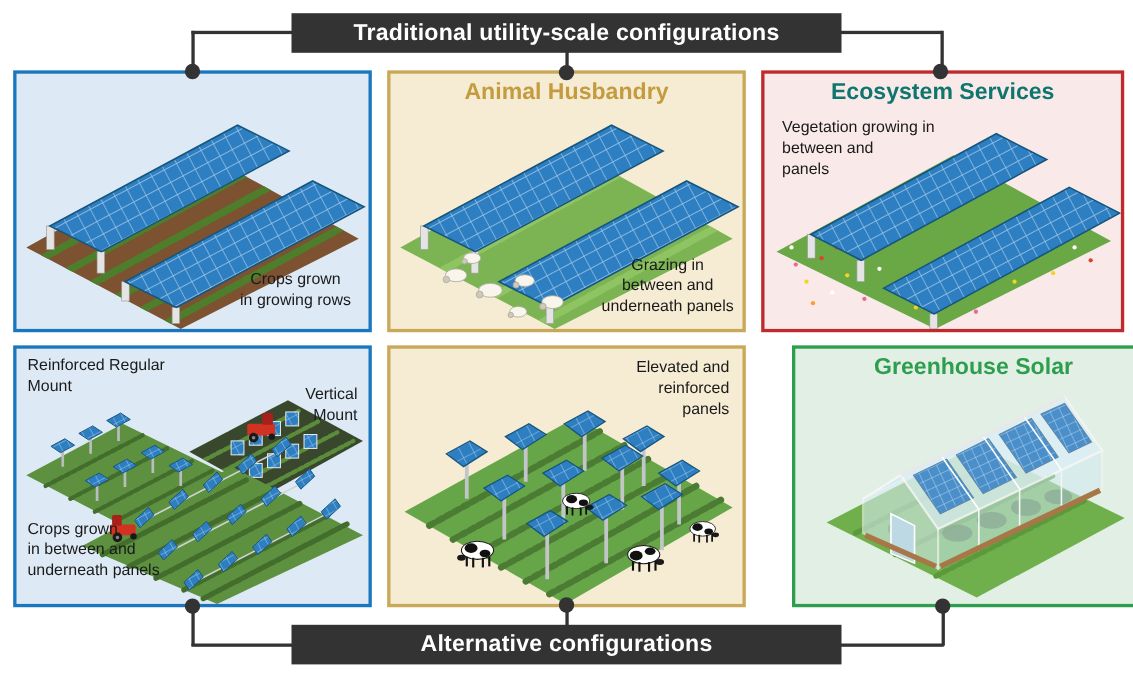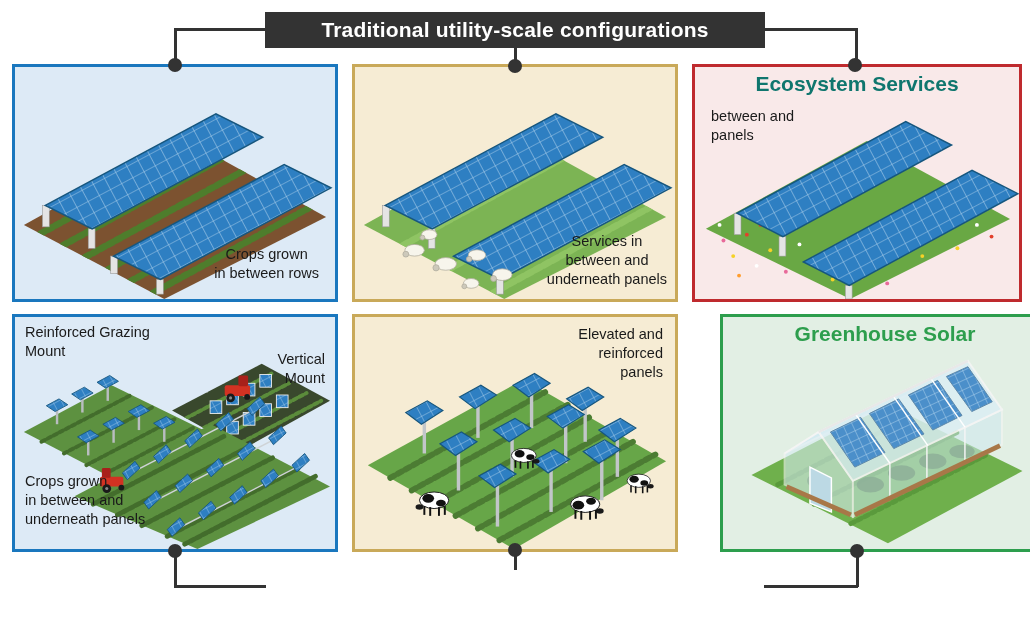--- a/index.html
+++ b/index.html
@@ -41,20 +41,21 @@
   #lab-mounts-right{right:10px;top:6px;margin-top:27px;}
   #cap-mounts{left:10px;bottom:20px;}
   #cap-elevated{right:12px;top:8px;}
 </style>
 </head>
 <body>
 
 <div class="stage">
 
   <div class="banner" id="top-banner">Traditional utility-scale configurations</div>
+  <div class="banner" id="bottom-banner">Alternative configurations</div>
 
   <div class="h-line" style="left:174px;top:28px;width:92px;"></div>
   <div class="v-line" style="left:174px;top:28px;height:38px;"></div>
   <div class="dot" style="left:168px;top:58px;"></div>
 
   <div class="v-line" style="left:514px;top:47px;height:19px;"></div>
   <div class="dot" style="left:508px;top:59px;"></div>
 
   <div class="h-line" style="left:764px;top:28px;width:93px;"></div>
   <div class="v-line" style="left:855px;top:28px;height:38px;"></div>
@@ -95,21 +96,21 @@
         <rect x="27" y="142" width="7" height="22"></rect>
         <rect x="74" y="166" width="7" height="20"></rect>
         <rect x="97" y="194" width="7" height="18"></rect>
         <rect x="144" y="218" width="7" height="15"></rect>
       </g>
       <polygon points="30,142 205,48 253,72 78,166" fill="url(#c1)" stroke="#16567e" stroke-width="1.5"></polygon>
       <polygon points="100,194 275,100 323,124 148,218" fill="url(#c1)" stroke="#16567e" stroke-width="1.5"></polygon>
     </svg>
     <div class="caption cap-center" id="cap-crop">
       <div>Crops grown</div>
-      <div>in between rows</div>
+      <div>in growing rows</div>
     </div>
   </div>
 
   <div class="panel" id="panel-animal">
     <svg viewBox="0 0 326 238">
       <defs>
         <pattern id="c2" width="13" height="13" patternUnits="userSpaceOnUse" patternTransform="rotate(-28)">
           <rect width="13" height="13" fill="#2e7fc2"></rect>
           <path d="M0 0H13M0 0V13" stroke="#a5cbe9" stroke-width="1.2" fill="none"></path>
         </pattern>
@@ -150,22 +151,23 @@
         <g>
             <ellipse cx="75" cy="172" rx="8" ry="5" fill="#f7f5ec"></ellipse>
             <circle cx="68" cy="175" r="2.5" fill="#cdc9bb"></circle>
           </g>
         <g>
             <ellipse cx="118" cy="222" rx="8" ry="5" fill="#f7f5ec"></ellipse>
             <circle cx="111" cy="225" r="2.5" fill="#cdc9bb"></circle>
           </g>
       </g>
     </svg>
+    <div class="panel-title">Animal Husbandry</div>
     <div class="caption cap-center" id="cap-animal">
-      <div>Services in</div>
+      <div>Grazing in</div>
       <div>between and</div>
       <div>underneath panels</div>
     </div>
   </div>
 
   <div class="panel" id="panel-eco">
     <svg viewBox="0 0 330 238">
       <defs>
         <pattern id="c3" width="13" height="13" patternUnits="userSpaceOnUse" patternTransform="rotate(-28)">
           <rect width="13" height="13" fill="#2e7fc2"></rect>
@@ -198,20 +200,21 @@
       <g fill="#e4e4e4" stroke="#999" stroke-width="0.6">
         <rect x="39" y="150" width="7" height="22"></rect>
         <rect x="85" y="174" width="7" height="20"></rect>
         <rect x="153" y="224" width="7" height="14"></rect>
       </g>
       <polygon points="42,150 215,56 262,80 89,174" fill="url(#c3)" stroke="#16567e" stroke-width="1.5"></polygon>
       <polygon points="110,200 283,106 330,130 157,224" fill="url(#c3)" stroke="#16567e" stroke-width="1.5"></polygon>
     </svg>
     <div class="panel-title">Ecosystem Services</div>
     <div class="caption" id="cap-eco">
+      <div>Vegetation growing in</div>
       <div>between and</div>
       <div>panels</div>
     </div>
   </div>
 
   <div class="panel" id="panel-mounts">
     <svg viewBox="0 0 326 238">
       <defs>
         <pattern id="c4" width="8" height="8" patternUnits="userSpaceOnUse" patternTransform="rotate(-28)">
           <rect width="8" height="8" fill="#2e7fc2"></rect>
@@ -317,21 +320,21 @@
         <g>
           <rect x="86" y="164" width="24" height="10" rx="2" fill="#d23222"></rect>
           <rect x="88" y="155" width="9" height="10" rx="1.5" fill="#a8201a"></rect>
           <circle cx="93" cy="176" r="4.5" fill="#1a1a1a"></circle>
             <circle cx="93" cy="176" r="1.6" fill="#888"></circle>
           <circle cx="108" cy="175" r="3" fill="#1a1a1a"></circle>
         </g>
       </g>
     </svg>
     <div class="caption" id="lab-mounts-left">
-      <div>Reinforced Grazing</div>
+      <div>Reinforced Regular</div>
       <div>Mount</div>
     </div>
     <div class="caption cap-right" id="lab-mounts-right">
       <div>Vertical</div>
       <div>Mount</div>
     </div>
     <div class="caption" id="cap-mounts">
       <div>Crops grown</div>
       <div>in between and</div>
       <div>underneath panels</div>

